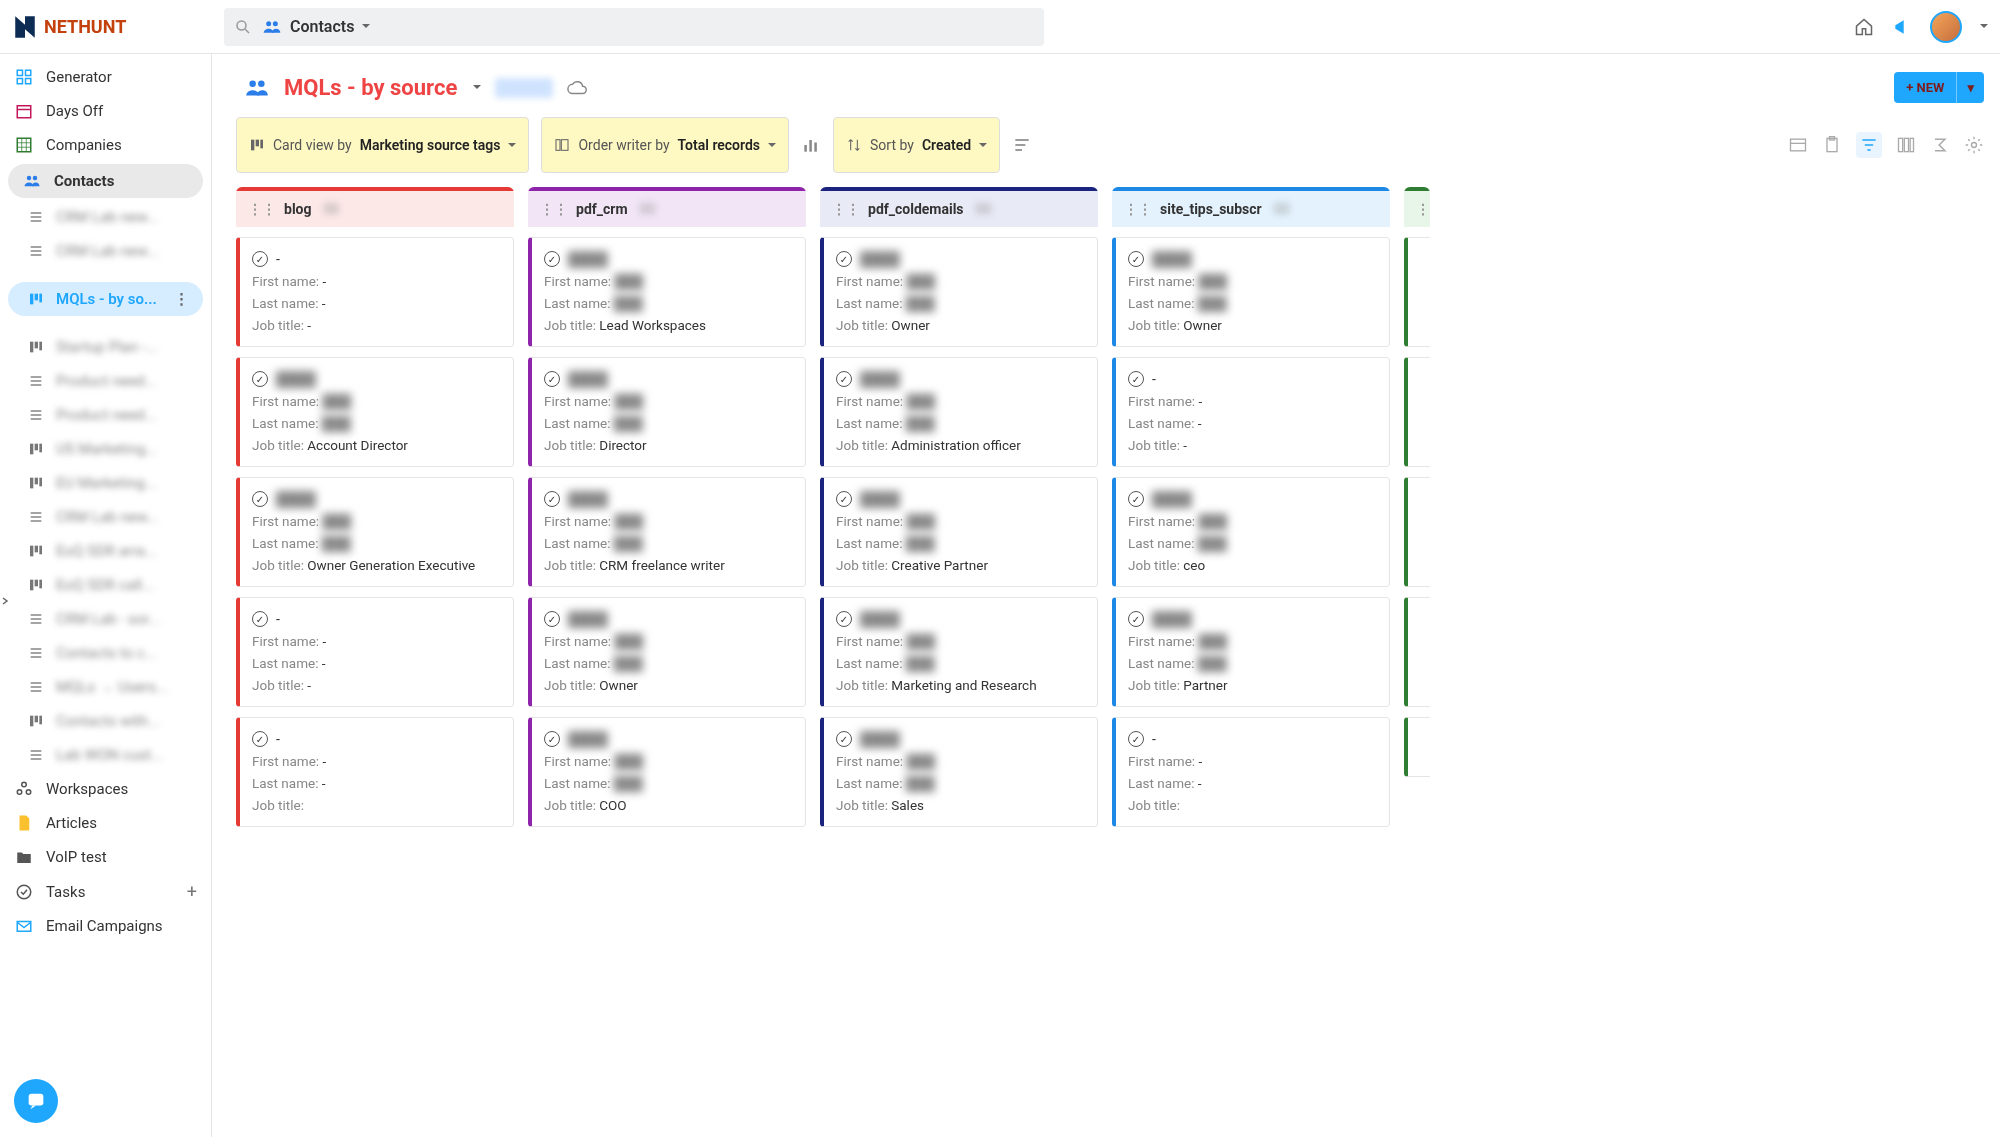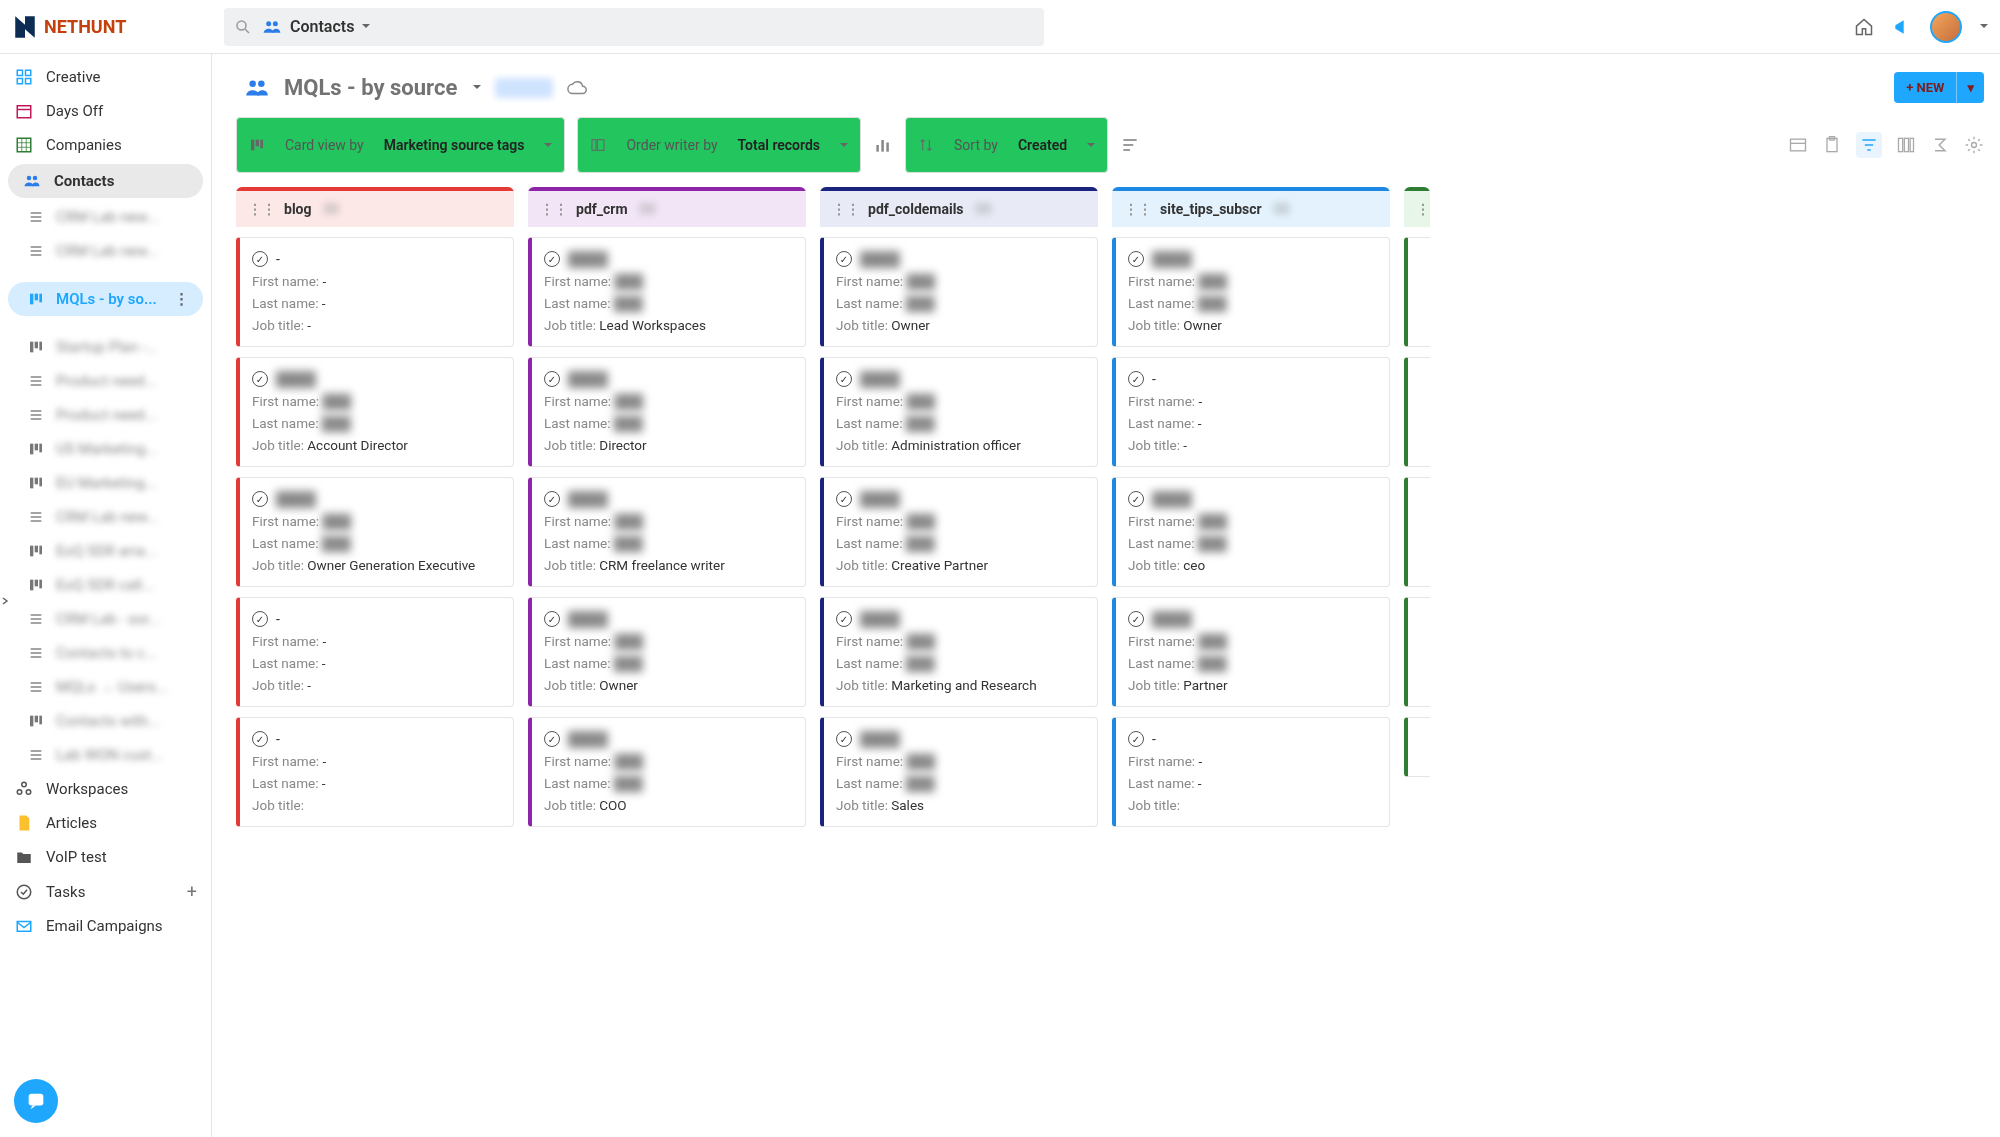--- a/index.html
+++ b/index.html
@@ -24,29 +24,29 @@
 .side-item.active-folder{background:#e9e9e9;font-weight:700;border-radius:20px;margin:2px 8px;padding-left:14px}
 .side-item.active-folder .icn{color:#2b7de9}
 .side-item.active-view{background:#d6ecff;color:#1ea7fd;border-radius:20px;margin:14px 8px;padding-left:18px;font-weight:600;position:relative}
 .side-item.active-view .icn{color:#1ea7fd}
 .side-item .more-dots{margin-left:auto;color:#666}
 .blur-sm{filter:blur(3px);color:#888}
 .chevleft{position:absolute;left:0;top:50%;width:10px;height:10px;color:#666}
 .main{flex:1;display:flex;flex-direction:column;overflow:hidden;padding:0 0 0 20px}
 .view-header{display:flex;align-items:center;padding:18px 16px 10px 12px;gap:14px}
 .view-header .ppl-icon{color:#2b7de9;width:26px;height:26px}
-.view-title{font-size:22px;font-weight:700;color:#737373}
+.view-title{font-size:22px;font-weight:700;color:#ef4444}
 .view-header .caret2{margin-left:2px}
 .blur-tag{width:58px;height:20px;background:#cfe3ff;border-radius:3px;filter:blur(3px)}
 .cloud-icon{color:#888}
 .new-btn{margin-left:auto;display:flex;align-items:center;background:#1ea7fd;color:#7f1d1d;border-radius:4px;overflow:hidden;font-weight:700;font-size:13px}
 .new-btn .lab{padding:8px 12px;border-right:1px solid rgba(255,255,255,.4)}
 .new-btn .dd{padding:8px 10px}
 .toolbar{display:flex;align-items:center;gap:12px;padding:4px 16px 14px 4px}
-.pill{display:flex;align-items:center;gap:20px;border:1px solid #ddd;border-radius:4px;padding:19px 12px;font-size:14px;color:#555;cursor:pointer;background:#22c55e}
+.pill{display:flex;align-items:center;gap:8px;border:1px solid #ddd;border-radius:4px;padding:19px 12px;font-size:14px;color:#555;cursor:pointer;background:#fef9c3}
 .pill .strong{color:#222;font-weight:600}
 .toolbar-right{margin-left:auto;display:flex;align-items:center;gap:14px}
 .tb-icn{color:#888;width:20px;height:20px;cursor:pointer}
 .tb-icn.active{color:#1ea7fd;background:#eaf4ff;border-radius:4px;padding:3px;width:26px;height:26px}
 .board{flex:1;display:flex;gap:14px;overflow-x:auto;padding:0 0 20px 4px}
 .column{width:278px;flex:0 0 278px;border-radius:6px;overflow:hidden;background:transparent;display:flex;flex-direction:column}
 .col-head{padding:10px 12px;display:flex;align-items:center;gap:8px;font-weight:700;font-size:14px;border-top:4px solid}
 .col-head .grip{color:#999;cursor:grab}
 .col-head .cnt{filter:blur(3px);color:#999;font-weight:400;margin-left:4px}
 .col-body{display:flex;flex-direction:column;gap:10px;padding:10px 0}
@@ -110,21 +110,21 @@
   <div class="sidebar">
     <div class="side-item">
       <span class="icn">
           <svg width="18" height="18" viewBox="0 0 24 24">
             <rect x="3" y="3" width="7" height="7" fill="none" stroke="#1ea7fd" stroke-width="2"></rect>
             <rect x="14" y="3" width="7" height="7" fill="none" stroke="#1ea7fd" stroke-width="2"></rect>
             <rect x="3" y="14" width="7" height="7" fill="none" stroke="#1ea7fd" stroke-width="2"></rect>
             <rect x="14" y="14" width="7" height="7" fill="none" stroke="#1ea7fd" stroke-width="2"></rect>
           </svg>
         </span>
-      <span>Creative</span>
+      <span>Generator</span>
     </div>
     <div class="side-item">
       <span class="icn">
           <svg width="18" height="18" viewBox="0 0 24 24">
             <rect x="3" y="5" width="18" height="16" fill="none" stroke="#c2185b" stroke-width="2"></rect>
             <line x1="3" y1="10" x2="21" y2="10" stroke="#c2185b" stroke-width="2"></line>
           </svg>
         </span>
       <span>Days Off</span>
     </div>

